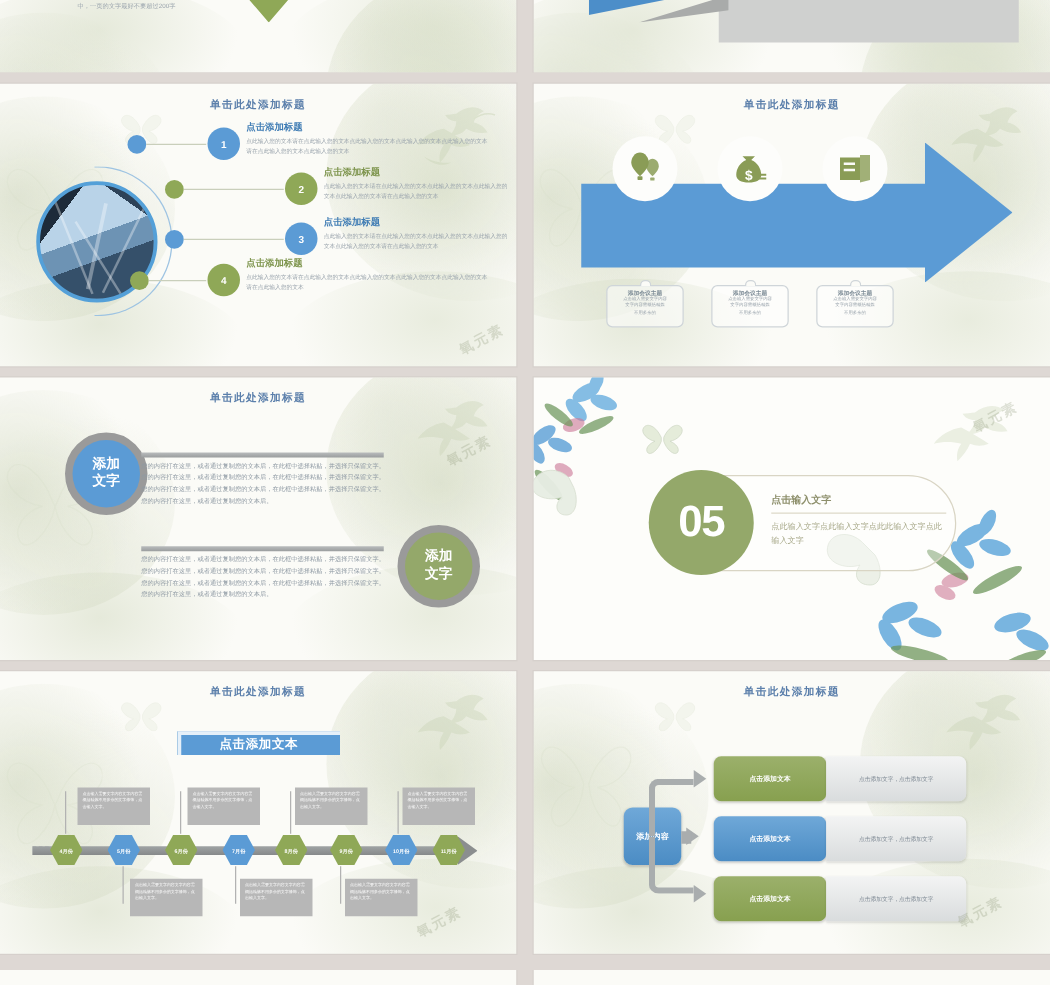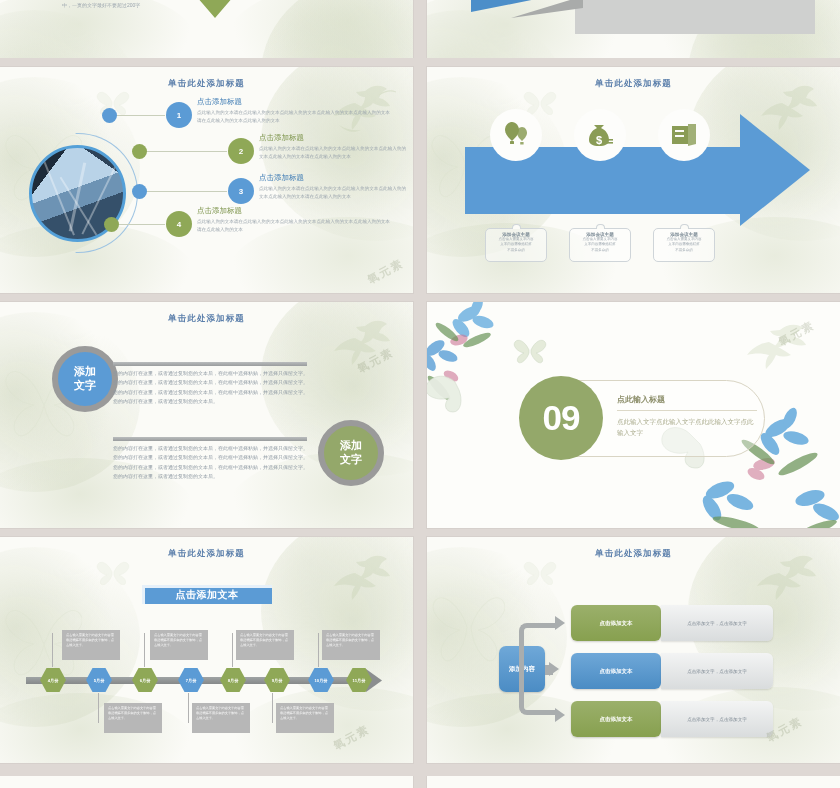--- a/index.html
+++ b/index.html
@@ -84,21 +84,21 @@
   .node{ position:absolute; width:15px;height:15px;border-radius:50%; }
   .node.blue{ background:#5b9bd5;} .node.green{ background:#8fa857;}
   .leader{ position:absolute; height:1px; background:#c9cfbb;}
   .numdot{
     position:absolute; width:26px;height:26px;border-radius:50%;
     color:#fff; font-size:8px; display:flex;align-items:center;justify-content:center;
     font-weight:bold;
   }
   .numdot.blue{background:#5b9bd5;} .numdot.green{background:#8fa857;}
   .bul{ position:absolute; width:196px; }
-  .bul h4{ font-size:7.5px; font-weight:normal; margin-bottom:2px; }
+  .bul h4{ font-size:7.5px; font-weight:bold; margin-bottom:2px; }
   .bul.blue h4{ color:#3f7cb4;} .bul.green h4{ color:#7d944c;}
   .bul p{ font-size:4.6px; line-height:1.65; color:#9aa4ad; }
 
   
   .arrowwrap{ position:absolute; left:38px; top:47px; width:345px; height:112px;}
   .arrow-body{
     position:absolute; left:0; top:33px; width:276px; height:67px; background:#5b9bd5;
   }
   .arrow-head{
     position:absolute; right:0; top:0; width:70px; height:112px;
@@ -471,23 +471,23 @@
      </g>
    </svg>
    <svg class="deco-bird" style="right:26px;top:18px;" width="76" height="58" viewBox="0 0 76 58">
      <g fill="#cad5b8" opacity=".9">
        <path d="M42 10c7-6 17-7 23-2-4 2-8 5-9 9 6 1 10 4 12 8-6 1-13 0-18-3-3 4-9 6-14 5 3-3 6-7 6-11-5 0-8-2-10-5 3 0 7-1 10-1z"></path>
        <path d="M31 22c-8 1-17 6-22 13 7-2 15-2 22 0-3 4-4 9-3 14 4-4 8-9 10-14 5 2 10 2 15 0-6-4-14-9-22-13z"></path>
      </g>
    </svg>
 
    <div class="d-pill"></div>
-   <div class="d-circle">09</div>
+   <div class="d-circle">05</div>
    <div class="d-txt">
-     <h4>点此输入标题</h4>
+     <h4>点击输入文字</h4>
      <div class="hr"></div>
      <p>点此输入文字点此输入文字点此此输入文字点此输入文字</p>
    </div>
    <div class="wm" style="right:24px;top:24px;bottom:auto;">氧元素</div>
  </div>
 
  <div class="slide">
    <div class="bg-wash"></div>
    <div class="bg-wash2"></div>
    <svg class="deco-bird" width="72" height="56" viewBox="0 0 72 56">

